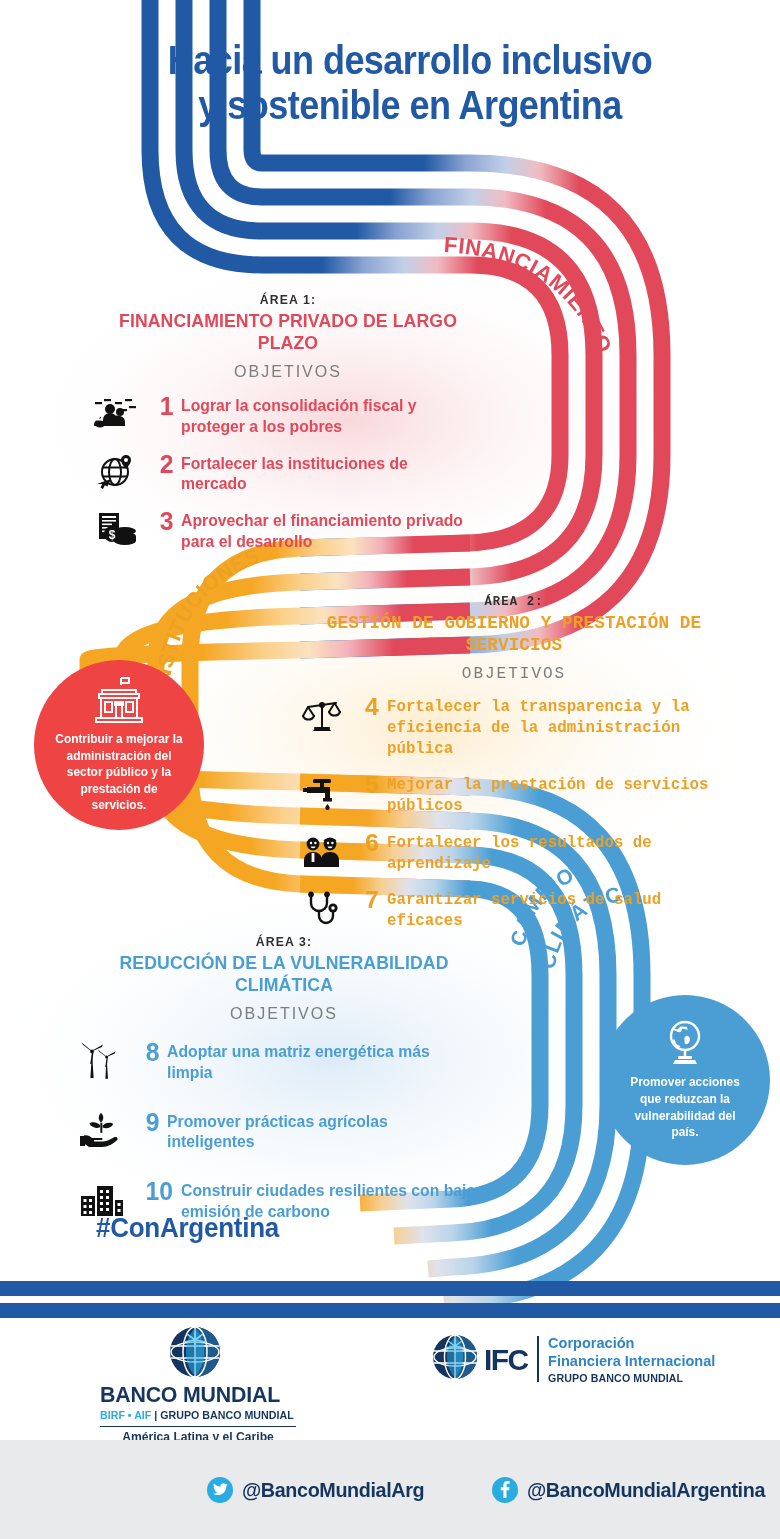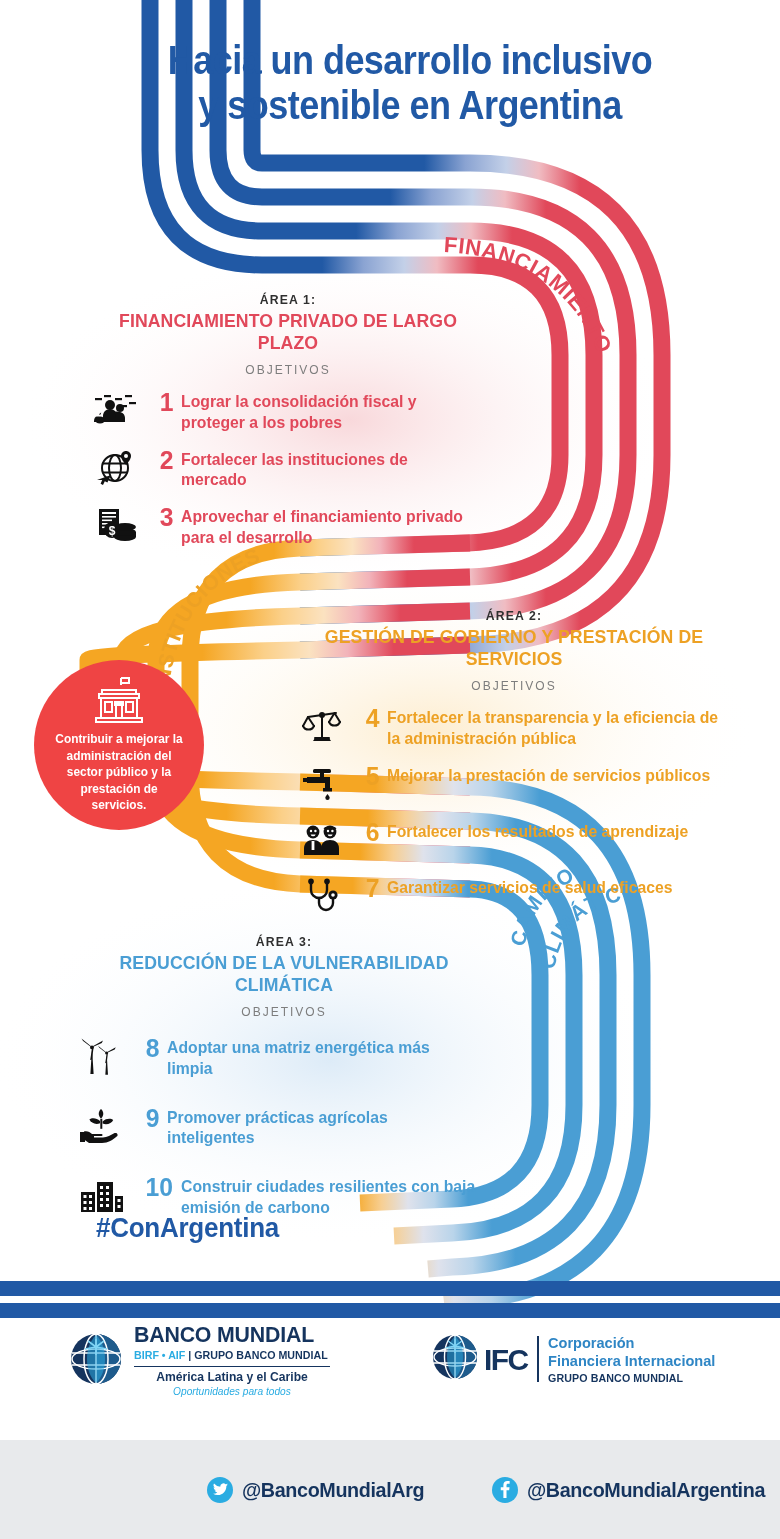--- a/index.html
+++ b/index.html
@@ -49,21 +49,21 @@
   .area-title{
     text-align:center;
     font-size:19px;
     font-weight:bold;
     letter-spacing:0.1px;
     margin-top:3px;
     transform:scaleX(0.93);
   }
   .area-objetivos{
     text-align:center;
-    font-size:12px;
+    font-size:16px;
     letter-spacing:2.0px;
     color:#7d7d7d;
     margin-top:9px;
     font-weight:normal;
   }
   .goals{margin-top:12px;}
   .goal{
     display:flex;
     align-items:flex-start;
     margin-bottom:14px;
@@ -142,21 +142,21 @@
     transform:scaleX(0.93);
     transform-origin:0 50%;
   }
   
   #logos{
     position:absolute;
     left:0; top:1320px;
     width:780px; height:110px;
   }
   .logo{position:absolute;display:flex;align-items:center;}
-  #logo-wb{left:68px; top:4px;}
+  #logo-wb{left:90px; top:4px;flex-direction:column;}
   #logo-ifc{left:430px; top:12px;}
   .wb-text{margin-left:10px;}
   .wb-line1{
     font-size:22px;font-weight:bold;color:#15345e;letter-spacing:-0.2px;
     line-height:1.0; transform:scaleX(0.97); transform-origin:0 50%;
   }
   .wb-line2{
     font-size:11px;font-weight:bold;line-height:1.0;margin-top:4px;
     transform:scaleX(0.97); transform-origin:0 50%;
   }
@@ -402,21 +402,21 @@
             <text x="17" y="29" font-family="Liberation Sans, sans-serif" font-size="12" font-weight="bold" fill="#ffffff" text-anchor="middle">$</text>
           </svg>
         </div>
         <div class="goal-num">3</div>
         <div class="goal-text">Aprovechar el financiamiento privado para el desarrollo</div>
       </div>
 
     </div>
   </div>
 
-  <div class="area c-orange" id="area-2" style="left:294px; top:608px; width:440px;">
+  <div class="area c-orange" id="area-2" style="left:294px; top:594px; width:440px;font-family:Liberation Mono, monospace;">
     <div class="area-eyebrow">ÁREA 2:</div>
     <div class="area-title">GESTIÓN DE GOBIERNO Y PRESTACIÓN DE SERVICIOS</div>
     <div class="area-objetivos">OBJETIVOS</div>
     <div class="goals">
 
       <div class="goal">
         <div class="goal-icon">
           <svg width="42" height="38" viewBox="0 0 42 38" xmlns="http://www.w3.org/2000/svg">
             <g stroke="#111111" stroke-width="2" fill="none" stroke-linecap="round">
               <path d="M7 10L35 6"></path>
@@ -595,20 +595,38 @@
           <rect x="15" y="26" width="7" height="10"></rect>
           <rect x="36" y="26" width="7" height="10"></rect>
           <path d="M26 42V30a3 3 0 0 1 6 0v12"></path>
           <path d="M25 26h8v3h-8z"></path>
         </g>
       </svg>
     </div>
     <div class="badge-text">Contribuir a mejorar la administración del sector público y la prestación de servicios.</div>
   </div>
 
+  <div class="badge" id="badge-clima">
+    <div class="badge-icon">
+      <svg width="50" height="48" viewBox="0 0 50 48" xmlns="http://www.w3.org/2000/svg">
+        <g fill="none" stroke="#ffffff" stroke-width="2.4">
+          <circle cx="25" cy="17" r="14"></circle>
+          <path d="M25 31v6"></path>
+        </g>
+        <g fill="#ffffff">
+          <path d="M13 11c3 .6 5 2.6 7 2.2 2-.4 1-2.8 3-3.4 2-.6 3 1.4 5 .6l-1.6-2.8c-2 .6-3-.6-5.4 0-2.4.6-2 3-4 2.8-2-.2-2.6-1.4-4-1z"></path>
+          <path d="M28 17c2 1 2.4 3.6 1.4 5.8-1 2.2-3.4 3-4.4 1.8-1-1.2 0-2.8-.6-4.2-.6-1.4 1.6-4.4 3.6-3.4z"></path>
+          <path d="M14 20c1.6 1.4 1.2 4 3 5.4 1.8 1.4 3 .6 3.4 2.6l-2.6 1.2c-1-2-3-1.6-4.4-3.6-1.4-2-1-4.2.6-5.6z"></path>
+          <rect x="18" y="37" width="14" height="3" rx="1"></rect>
+          <path d="M15 41h20l2 4H13z"></path>
+        </g>
+      </svg>
+    </div>
+    <div class="badge-text">Promover acciones que reduzcan la vulnerabilidad del país.</div>
+  </div>
 
   <div id="hashtag">#ConArgentina</div>
 
   <div id="logos">
 
     <div class="logo" id="logo-wb">
       <div>
         <svg width="56" height="56" viewBox="0 0 56 56" xmlns="http://www.w3.org/2000/svg">
           <circle cx="28" cy="28" r="25" fill="#15345e"></circle>
           <path d="M28 3a25 25 0 0 1 0 50z" fill="#1e5b8c"></path>

